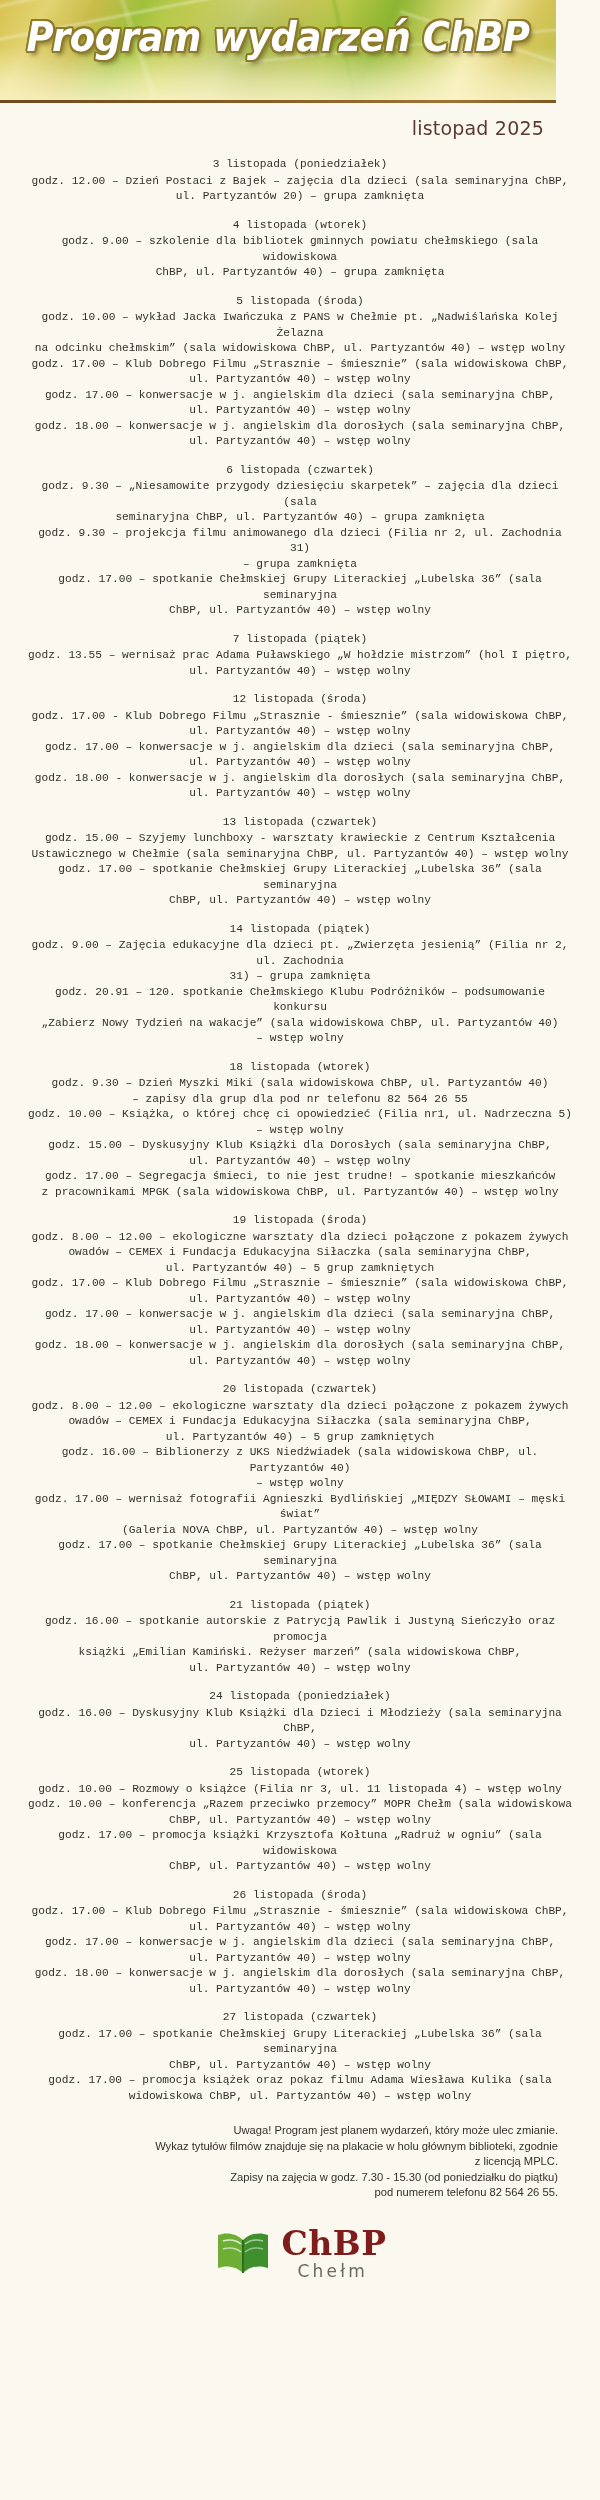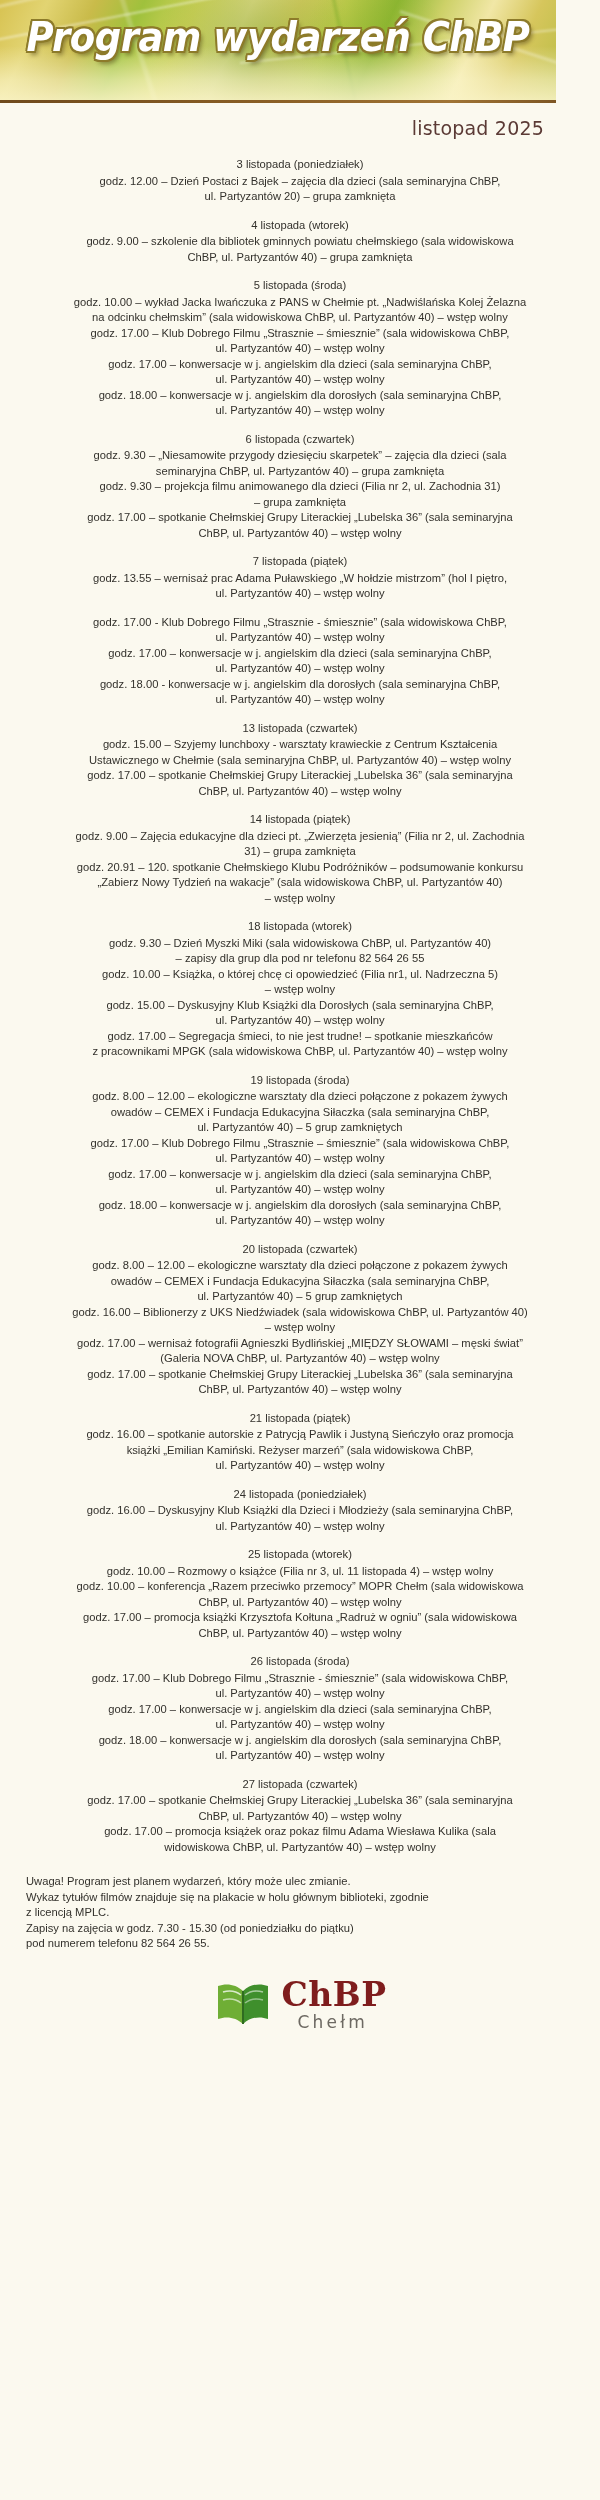--- a/index.html
+++ b/index.html
@@ -111,20 +111,21 @@
     font-family: "DejaVu Sans", sans-serif;
     font-size: 19px;
     font-weight: 400;
     color: #5b3a35;
     letter-spacing: 0.2px;
   }
 
   
   .program {
     padding: 12px 22px 0 22px;
+    font-family: Liberation Mono, monospace;
   }
   .event {
     margin: 0 0 13px 0;
     text-align: center;
   }
   .event-date {
     font-size: 11.2px;
     line-height: 15.5px;
     color: #33312c;
     margin-bottom: 1px;
@@ -134,22 +135,22 @@
     line-height: 15.5px;
     color: #33312c;
   }
   .event-line {
     display: block;
     padding: 0 4px;
   }
 
   
   .notice {
-    padding: 6px 26px 0 26px;
-    text-align: left;
+    padding: 6px 42px 0 26px;
+    text-align: right;
     font-size: 11.2px;
     line-height: 15.5px;
     color: #33312c;
   }
   .notice-line { display: block; }
 
   
   .logo-footer {
     margin-top: 26px;
     padding-bottom: 34px;
@@ -242,20 +243,21 @@
       </div>
     </div>
     <div class="event">
       <div class="event-date">7 listopada (piątek)</div>
       <div class="event-lines">
         <span class="event-line">godz. 13.55 – wernisaż prac Adama Puławskiego „W hołdzie mistrzom” (hol I piętro,</span>
         <span class="event-line">ul. Partyzantów 40) – wstęp wolny</span>
       </div>
     </div>
     <div class="event">
+      <div class="event-date">12 listopada (środa)</div>
       <div class="event-lines">
         <span class="event-line">godz. 17.00 - Klub Dobrego Filmu „Strasznie - śmiesznie” (sala widowiskowa ChBP,</span>
         <span class="event-line">ul. Partyzantów 40) – wstęp wolny</span>
         <span class="event-line">godz. 17.00 – konwersacje w j. angielskim dla dzieci (sala seminaryjna ChBP,</span>
         <span class="event-line">ul. Partyzantów 40) – wstęp wolny</span>
         <span class="event-line">godz. 18.00 - konwersacje w j. angielskim dla dorosłych (sala seminaryjna ChBP,</span>
         <span class="event-line">ul. Partyzantów 40) – wstęp wolny</span>
       </div>
     </div>
     <div class="event">

